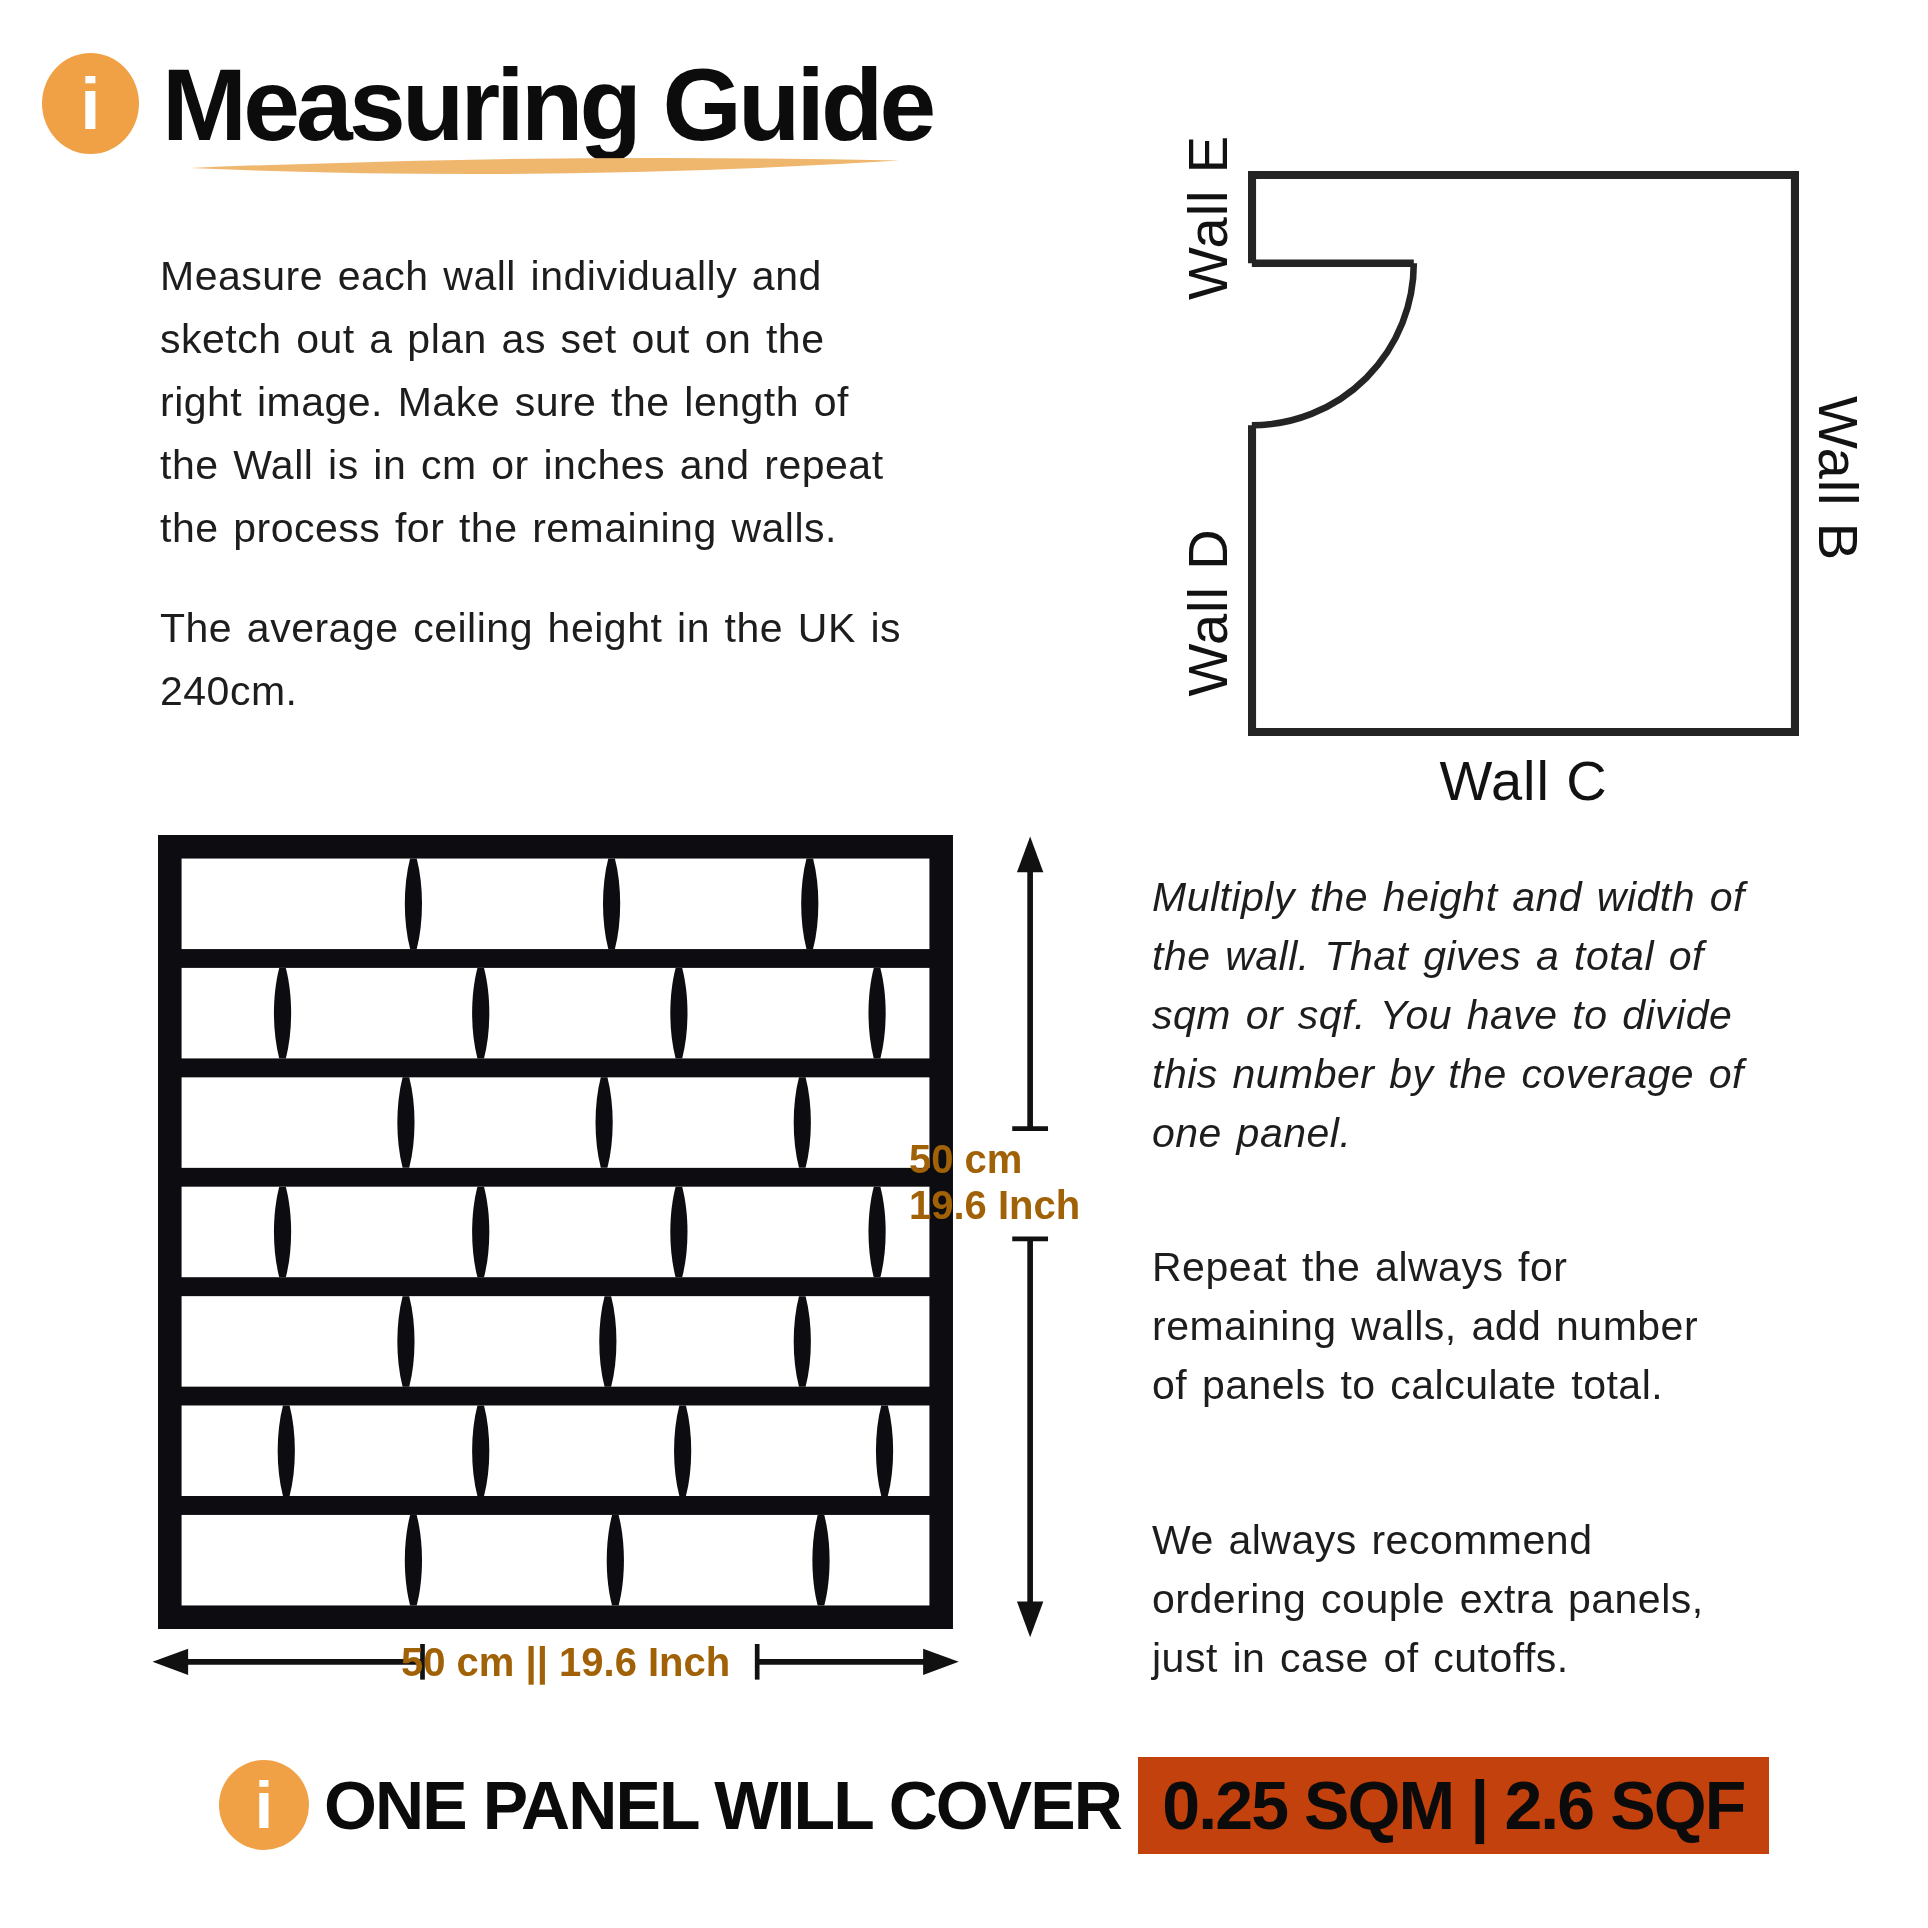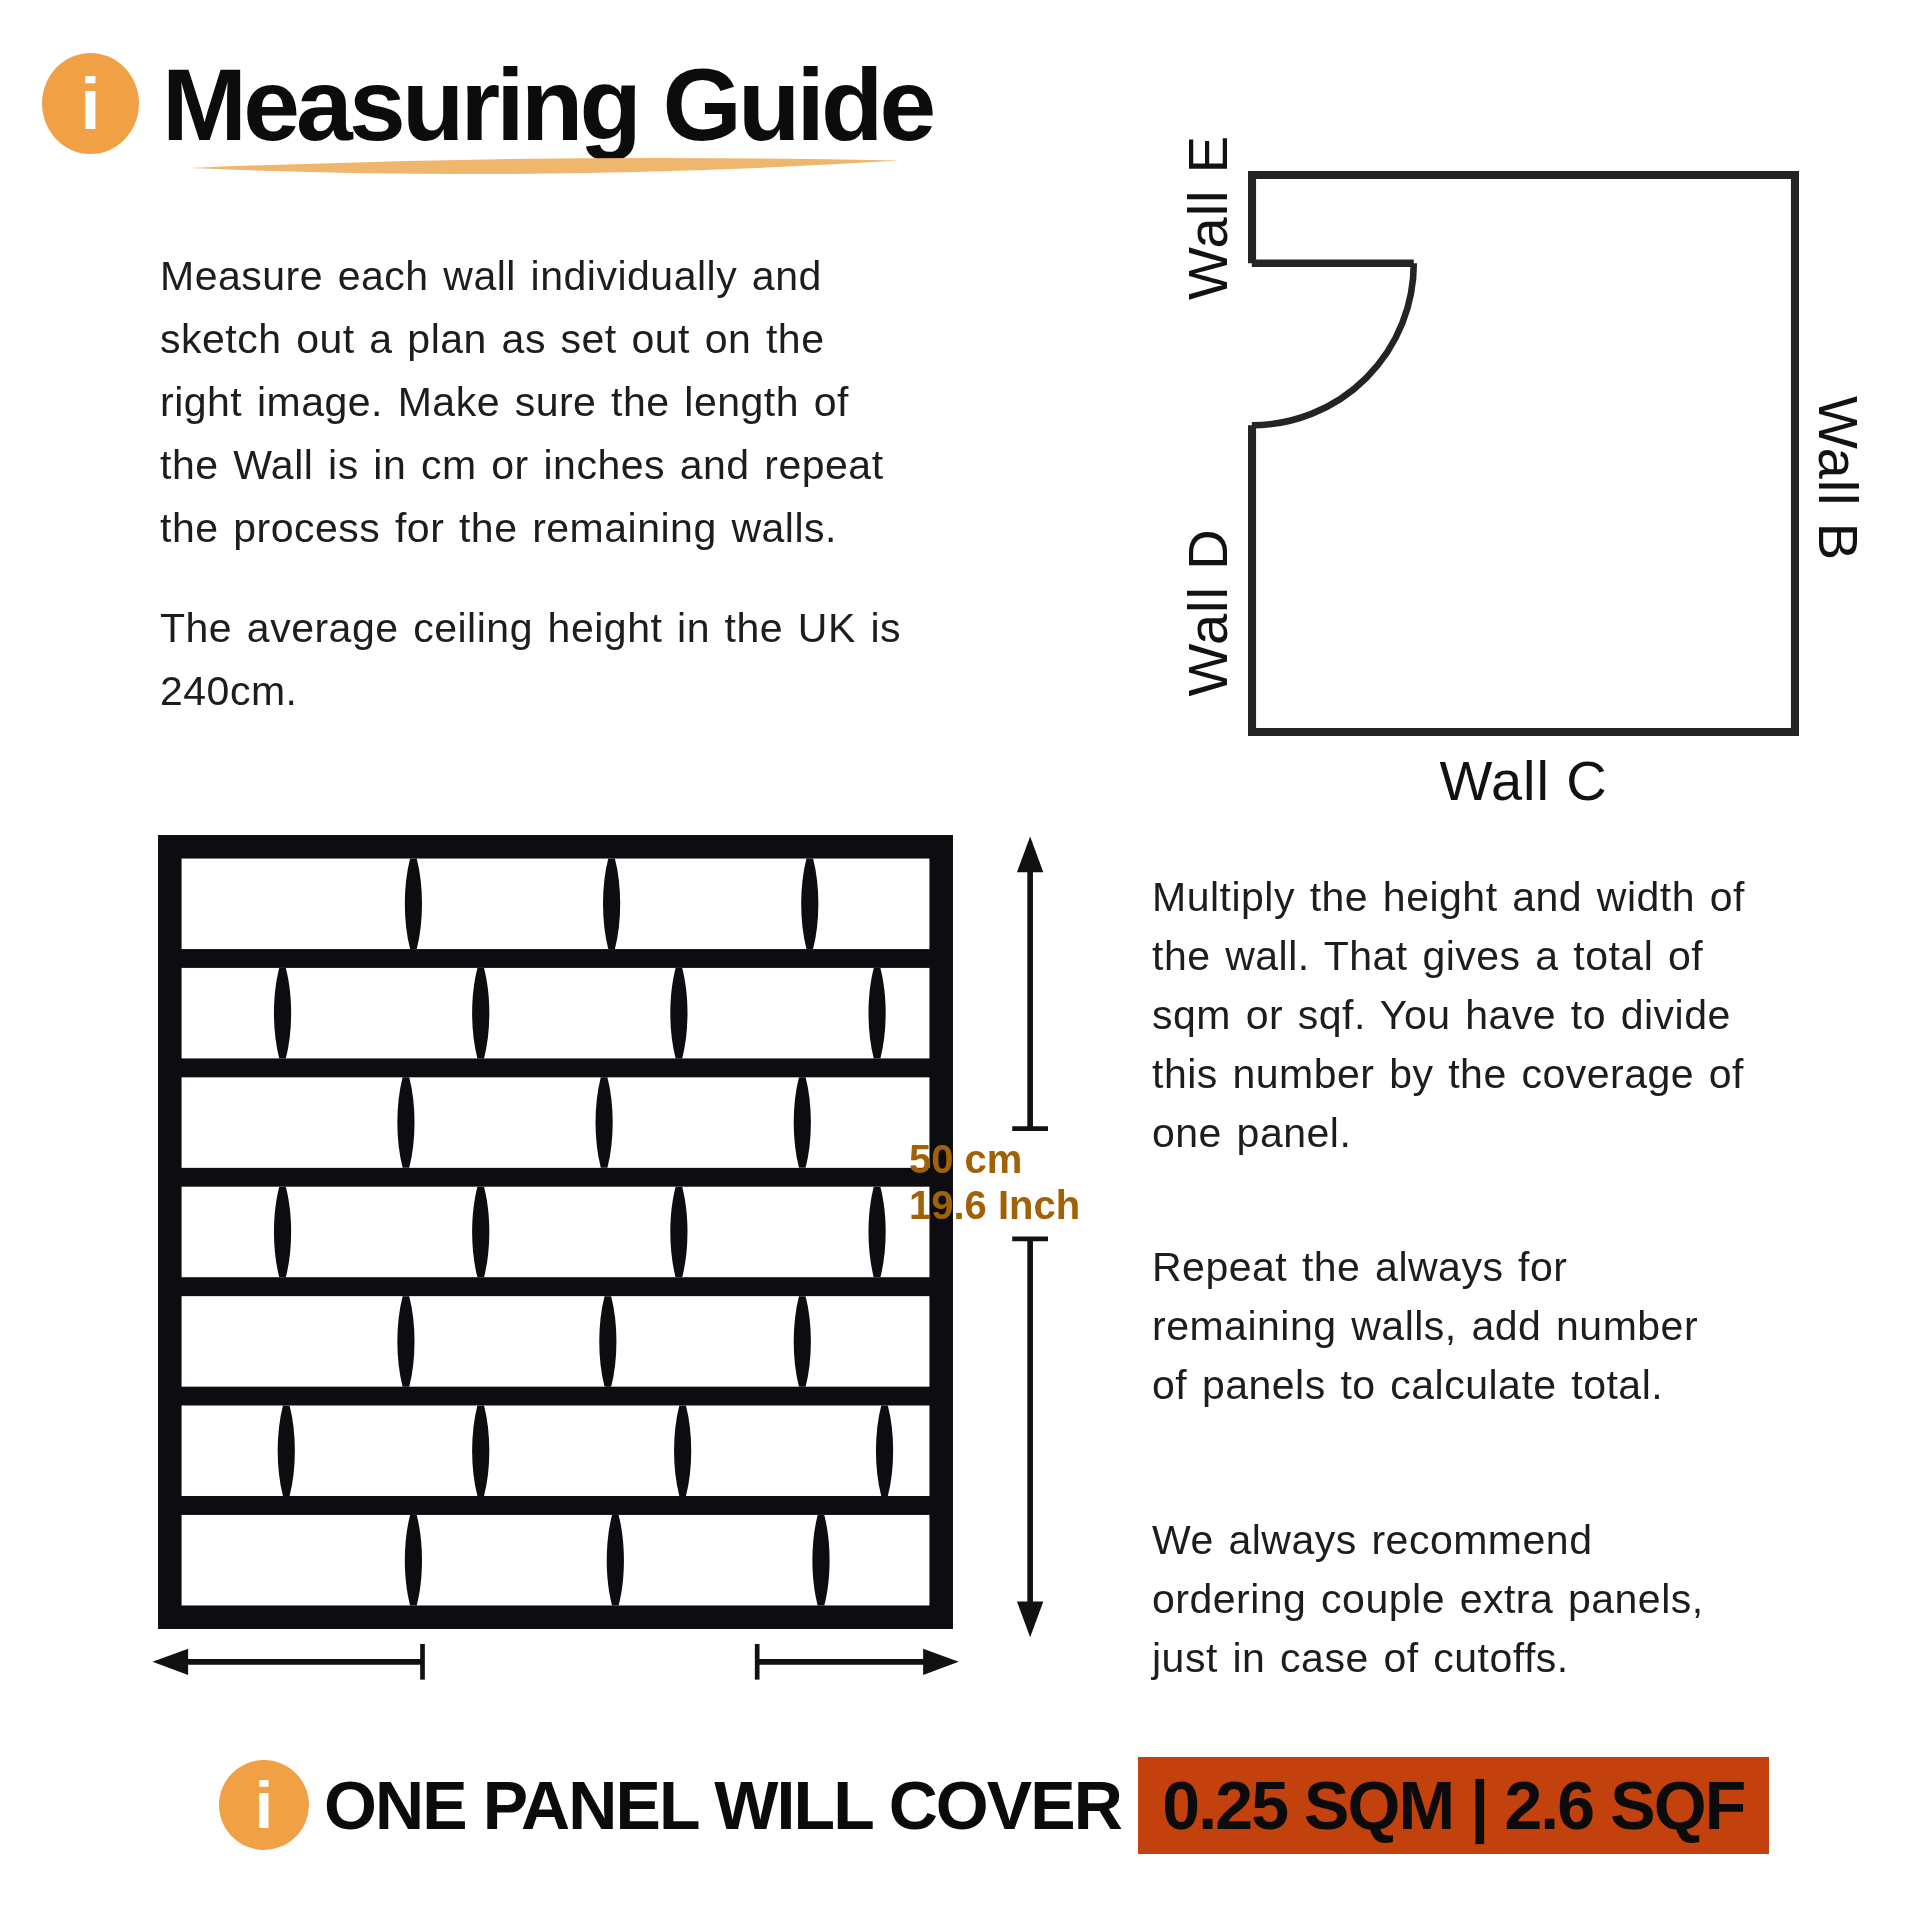--- a/index.html
+++ b/index.html
@@ -23,21 +23,21 @@
   .swoosh-svg{left:184px;top:149px;}
 
   
   .para{
     font-size:41px;line-height:63px;letter-spacing:0.5px;word-spacing:2.8px;
     color:#1d1d1d;white-space:pre-line;
   }
   .para-left1{left:160px;top:245px;width:923px;}
   .para-left2{left:160px;top:597px;width:923px;}
   .para-r{line-height:59px;width:734px;left:1152px;}
-  .para-r1{top:868px;}
+  .para-r1{top:868px;font-style:italic;}
   .para-r2{top:1238px;}
   .para-r3{top:1511px;}
 
   
   .plan-svg{left:1248px;top:171px;}
   .wall-label{
     font-size:56px;letter-spacing:0.9px;color:#121212;text-align:center;
     white-space:nowrap;
   }
   .wall-a{left:1248px;top:94px;width:551px;}
@@ -143,20 +143,21 @@
 19.6 Inch</div>
 
   <svg class="abs" style="left:132px;top:1629px;" width="866" height="75" viewBox="0 0 920 80">
     <polygon points="20,35 58,21 58,49" fill="#111"></polygon>
     <line x1="52" y1="35" x2="308" y2="35" stroke="#111" stroke-width="6"></line>
     <line x1="308" y1="16" x2="308" y2="54" stroke="#111" stroke-width="5"></line>
     <line x1="665" y1="16" x2="665" y2="54" stroke="#111" stroke-width="5"></line>
     <line x1="665" y1="35" x2="848" y2="35" stroke="#111" stroke-width="6"></line>
     <polygon points="880,35 842,21 842,49" fill="#111"></polygon>
   </svg>
+  <div class="abs dim-label dim-h">50 cm || 19.6 Inch</div>
 
   <div class="abs para para-r para-r1">Multiply the height and width of
 the wall. That gives a total of
 sqm or sqf. You have to divide
 this number by the coverage of
 one panel.</div>
   <div class="abs para para-r para-r2">Repeat the always for
 remaining walls, add number
 of panels to calculate total.</div>
   <div class="abs para para-r para-r3">We always recommend

